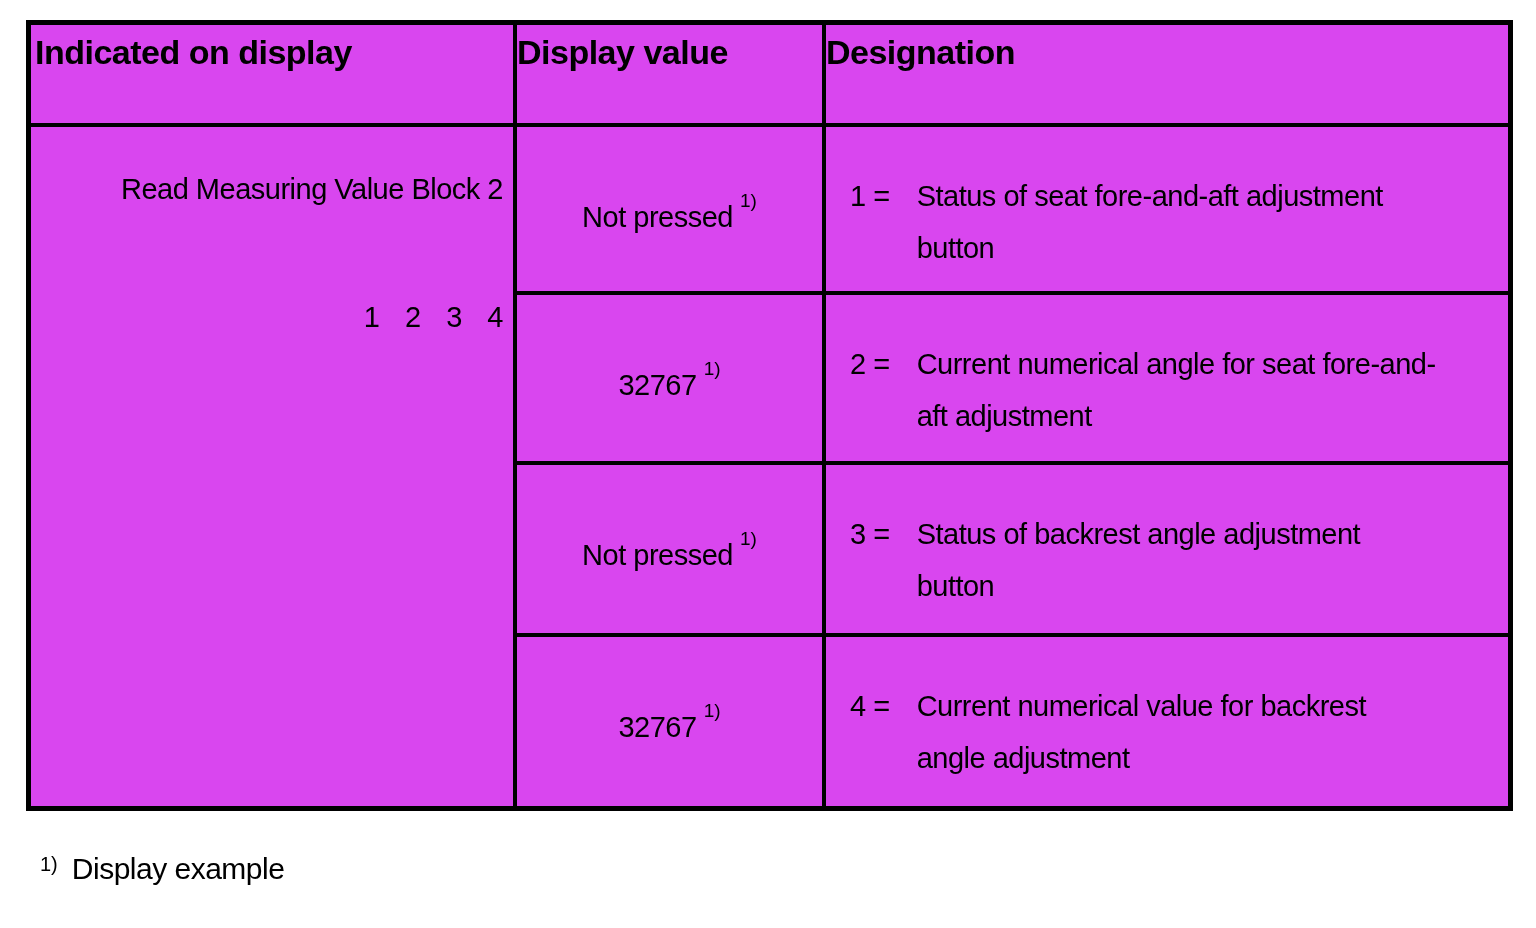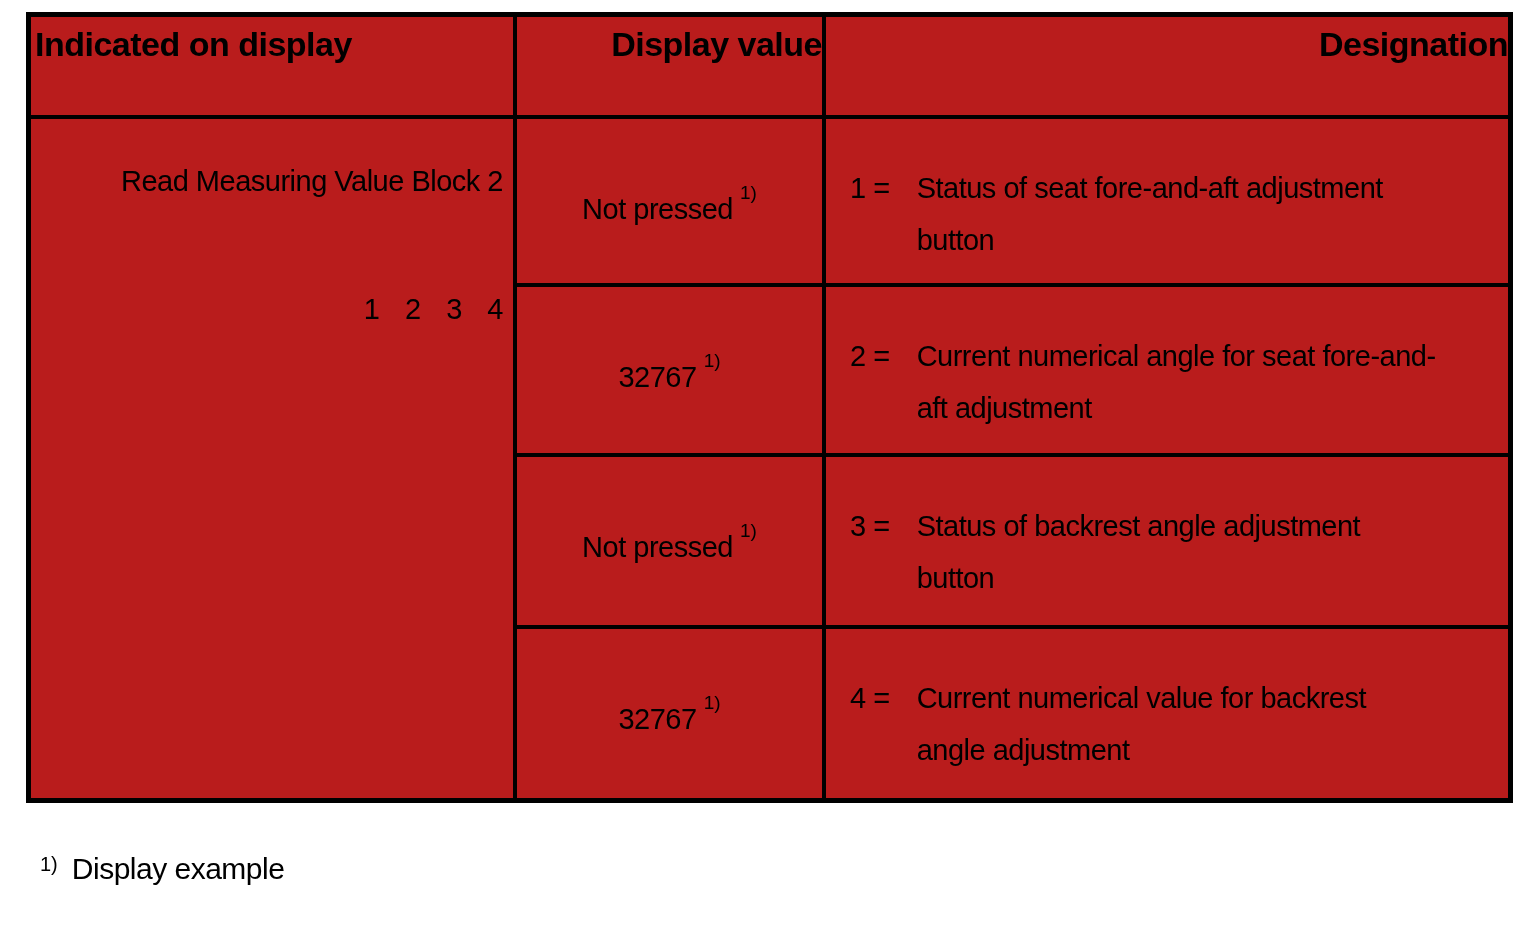--- a/index.html
+++ b/index.html
@@ -15,43 +15,43 @@
     color: #000000;
     font-size: 29px;
     letter-spacing: -0.5px;
     overflow: hidden;
   }
 
   
   .tbl {
     position: absolute;
     left: 26px;
-    top: 12px;
+    top: 20px;
     width: 1487px;
     height: 791px;
     box-sizing: border-box;
     border: 5px solid #000000;
     display: grid;
     grid-template-columns: 486px 309px 1fr;
     grid-template-rows: 102px 168px 170px 172px 1fr;
-    background: #b91c1c;
+    background: #d946ef;
   }
   .cell { box-sizing: border-box; }
   .br { border-right: 4px solid #000000; }
   .bb { border-bottom: 4px solid #000000; }
 
   
   .hdr {
     font-weight: bold;
     font-size: 34px;
     letter-spacing: -0.5px;
     padding-top: 8px;
   }
   .hdr-left   { padding-left: 4px; text-align: left; }
-  .hdr-center { text-align: right; }
+  .hdr-center { text-align: left; }
 
   
   .ind-cell {
     grid-column: 1;
     grid-row: 2 / 6;
     padding: 43px 10px 0 27px;
     text-align: right;
   }
   .ind-title  { line-height: 38px; }
   .ind-fields { margin-top: 93px; word-spacing: 18px; }

